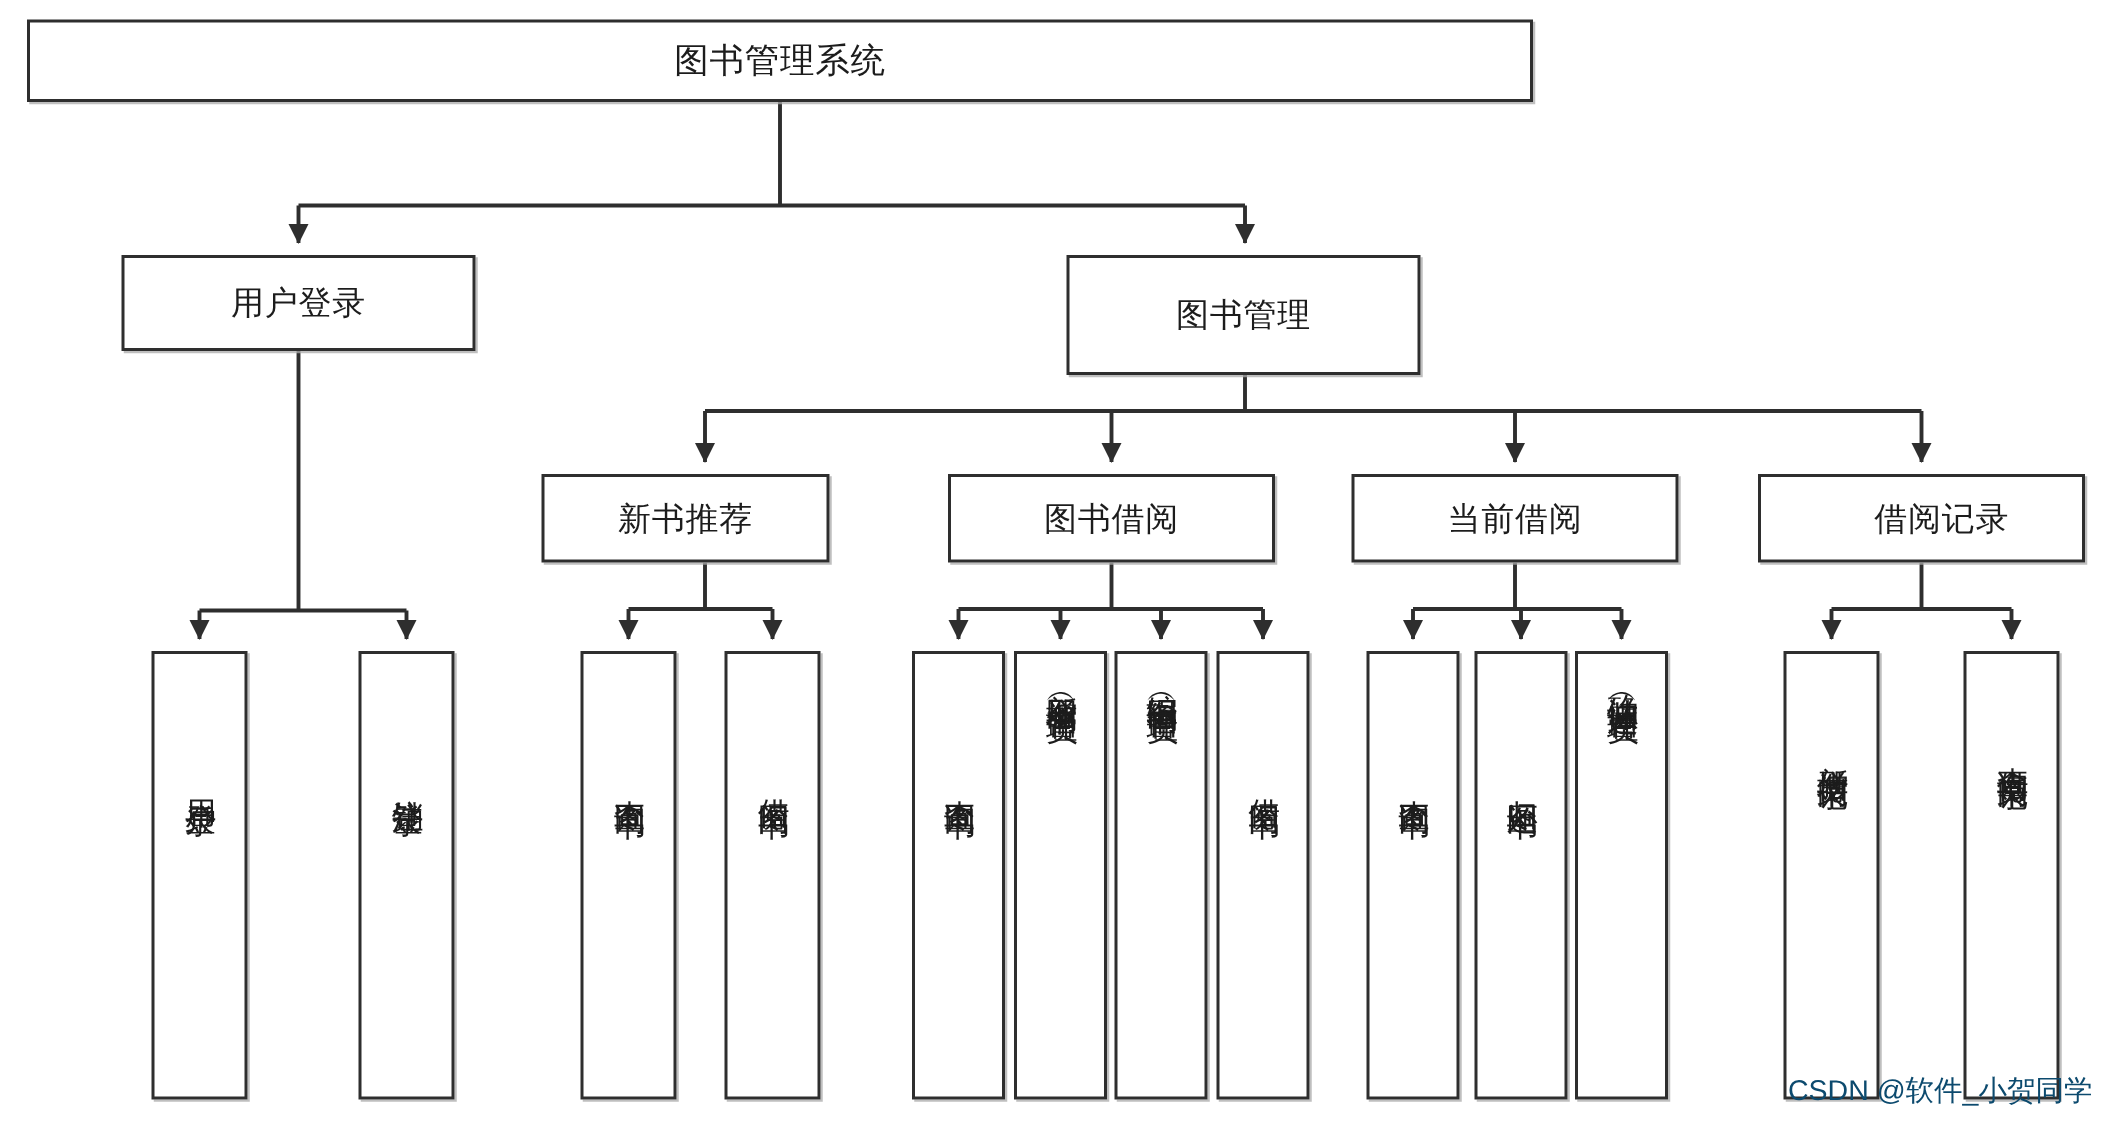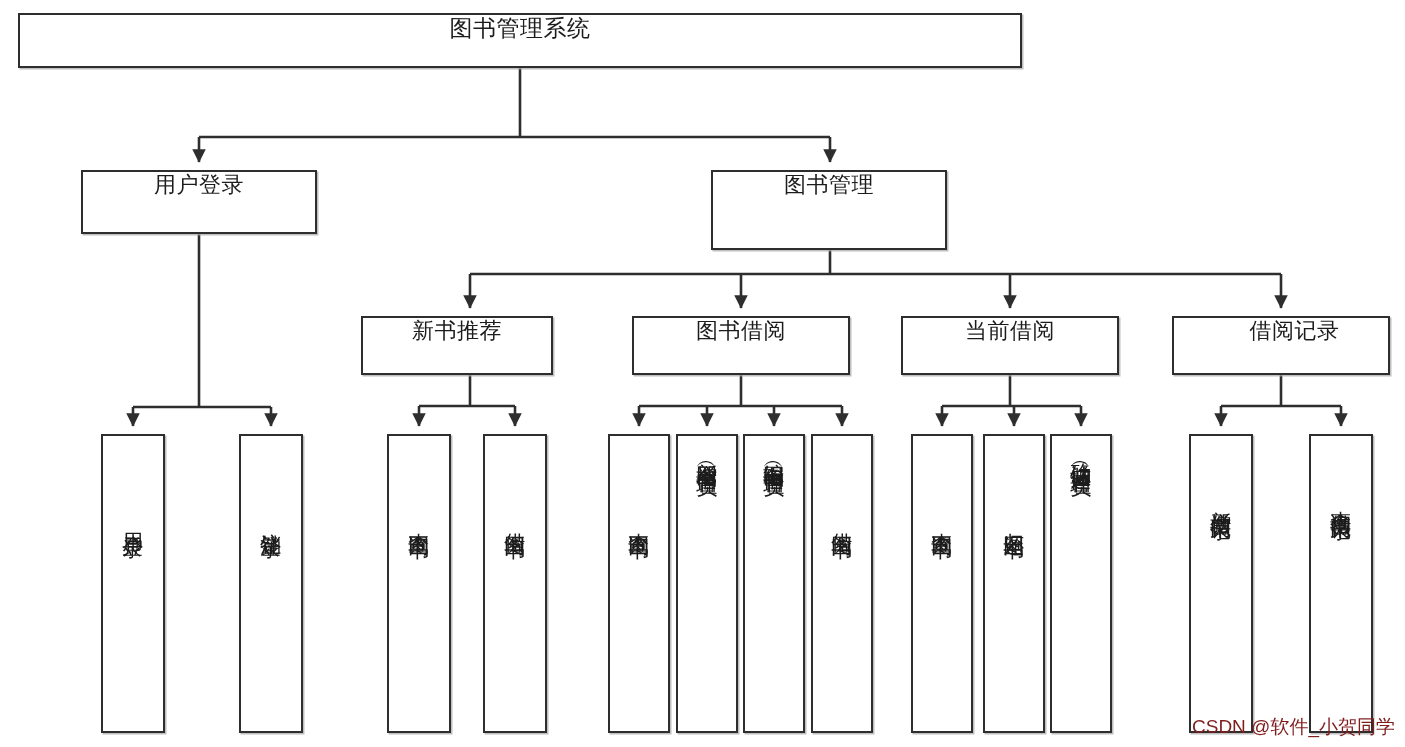--- a/index.html
+++ b/index.html
@@ -24,20 +24,21 @@
     width: 1405px;
     height: 747px;
     pointer-events: none;
   }
   .node {
     position: absolute;
     box-sizing: border-box;
     border: 2px solid #2e2e2e;
     background: #ffffff;
     display: flex;
+    align-items: center;
     justify-content: center;
     color: #1c1c1c;
     box-shadow: 1.5px 1.5px 0 0 rgba(170,170,170,0.75);
   }
   .node-label {
     display: block;
     text-align: center;
     line-height: 1.18;
     white-space: nowrap;
   }
@@ -67,21 +68,21 @@
     margin-top: 76px;
   }
   .node.vert.mid2 .node-label {
     margin-top: 54px;
   }
   .node.vert.tall .node-label {
     margin-top: 6px;
   }
   .watermark {
     position: absolute;
-    color: #7f1d1d;
+    color: #0c4a6e;
     font-size: 19px;
     white-space: nowrap;
     font-family: "Liberation Sans", "DejaVu Sans", sans-serif;
   }
 </style>
 </head>
 <body>
 
 <div id="canvas">
 

